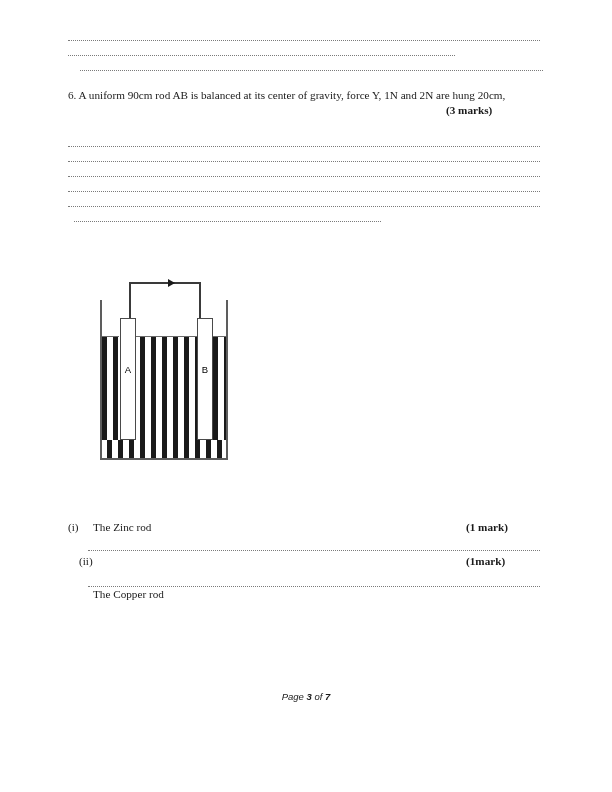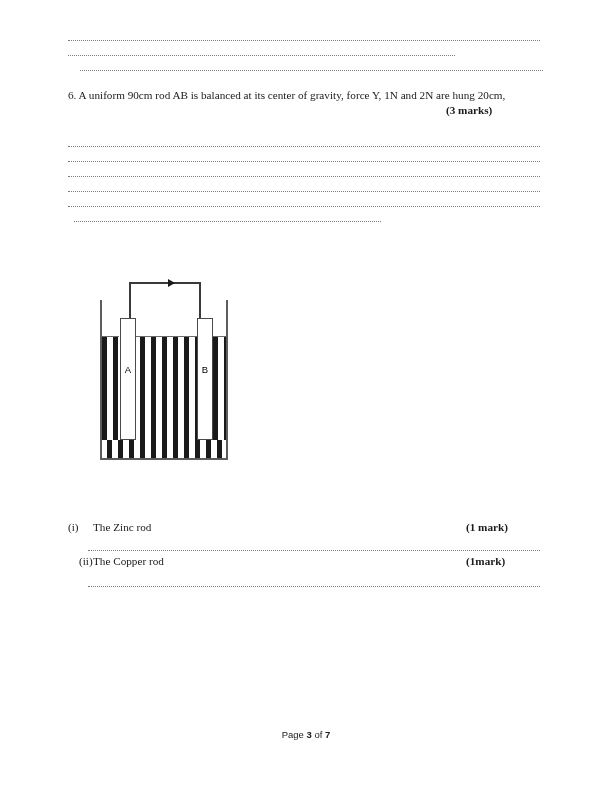--- a/index.html
+++ b/index.html
@@ -180,24 +180,24 @@
     <span class="roman" style="left:0px;">(i)</span>
     <span class="subtext" style="left:25px;">The Zinc rod</span>
     <span class="subtext" style="left:398px; font-weight:bold;">(1 mark)</span>
   </div>
   <div class="dots-block" style="left:88px; top:536px; width:452px;">
     <div class="dots" style="width:100%;"></div>
   </div>
 
   <div class="subrow" style="left:68px; top:554px; width:472px;">
     <span class="roman" style="left:0px;margin-left:11px;">(ii)</span>
-    <span class="subtext" style="left:25px;">The Copper rod</span>
+    <span class="subtext" style="left:25px;margin-top:33px;">The Copper rod</span>
     <span class="subtext" style="left:398px; font-weight:bold;">(1mark)</span>
   </div>
   <div class="dots-block" style="left:88px; top:572px; width:452px;">
     <div class="dots" style="width:100%;"></div>
   </div>
 
-  <div class="footer" style="top:729px;">
+  <div class="footer" style="top:691px;font-style:italic;">
     <span>Page </span><b>3</b><span> of </span><b>7</b>
   </div>
 
 </div>
 
 </body></html>

